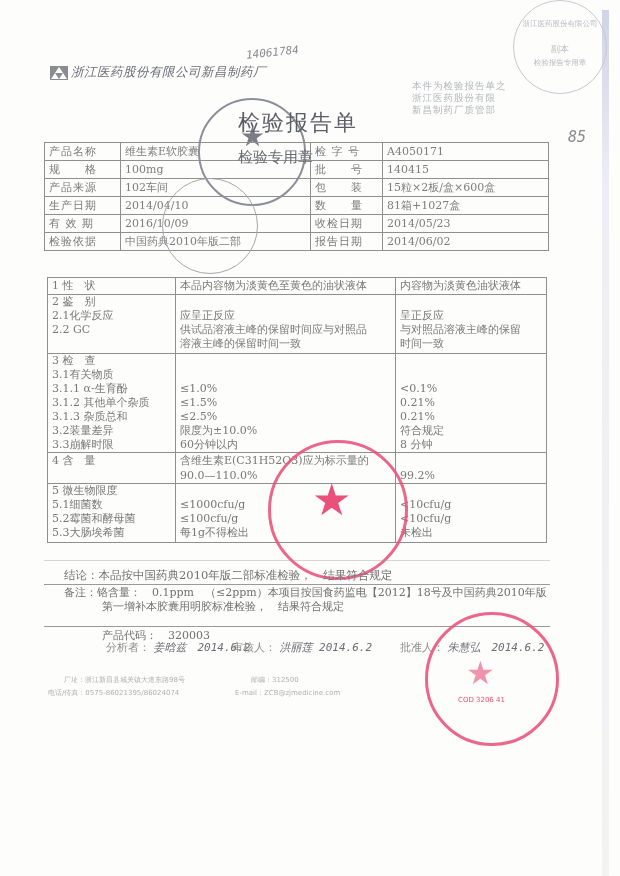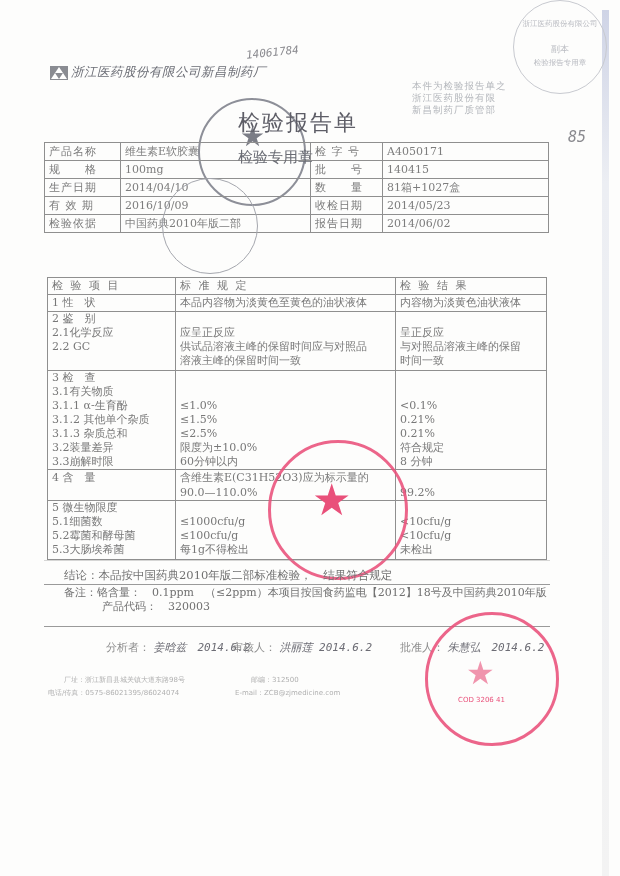--- a/index.html
+++ b/index.html
@@ -116,20 +116,26 @@
     <td class="lbl">检 字 号</td>
     <td class="val">A4050171</td>
   </tr>
   <tr>
     <td class="lbl">规　　格</td>
     <td class="val">100mg</td>
     <td class="lbl">批　　号</td>
     <td class="val">140415</td>
   </tr>
   <tr>
+    <td class="lbl">产品来源</td>
+    <td class="val">102车间</td>
+    <td class="lbl">包　　装</td>
+    <td class="val">15粒×2板/盒×600盒</td>
+  </tr>
+  <tr>
     <td class="lbl">生产日期</td>
     <td class="val">2014/04/10</td>
     <td class="lbl">数　　量</td>
     <td class="val">81箱+1027盒</td>
   </tr>
   <tr>
     <td class="lbl">有 效 期</td>
     <td class="val">2016/10/09</td>
     <td class="lbl">收检日期</td>
     <td class="val">2014/05/23</td>
@@ -145,25 +151,20 @@
 
 <div class="stamp-gray-circle" style="left:162px;top:178px;width:94px;height:94px;border-color:#a5a7ae;border-width:1.5px;"></div>
 
 <table class="results" style="left:47px;top:277px;width:500px;">
   <colgroup>
       <col style="width:128px">
       <col style="width:220px">
       <col>
     </colgroup>
   <tbody>
-      <tr class="head">
-    <td>检 验 项 目</td>
-    <td>标 准 规 定</td>
-    <td>检 验 结 果</td>
-  </tr>
   <tr>
     <td style="height:16px;line-height:16px;">
           <div>1 性　状</div>
         </td>
     <td style="line-height:16px;">
           <div>本品内容物为淡黄色至黄色的油状液体</div>
         </td>
     <td style="line-height:16px;">
           <div>内容物为淡黄色油状液体</div>
         </td>
@@ -253,21 +254,22 @@
 <div class="red-stamp" style="left:268px;top:440px;width:134px;height:134px;"></div>
 <div class="star" style="left:312px;top:474px;font-size:44px;">★</div>
 
 <div class="hr" style="left:44px;top:560px;width:506px;opacity:0.4;"></div>
 <div class="conclusion" style="left:64px;top:568px;">
   <span>结论：</span><span>本品按中国药典2010年版二部标准检验，　结果符合规定</span>
 </div>
 <div class="hr" style="left:44px;top:584px;width:506px;"></div>
 <div class="remarks" style="left:64px;top:586px;line-height:14px;font-size:11px;">
   <div><span>备注：</span><span>铬含量：　0.1ppm　（≤2ppm）本项目按国食药监电【2012】18号及中国药典2010年版</span></div>
-  <div style="padding-left:38px;">产品代码：　320003</div>
+  <div style="padding-left:38px;">第一增补本胶囊用明胶标准检验，　结果符合规定</div>
+  <div style="padding-left:38px;margin-top:15px;">产品代码：　320003</div>
 </div>
 <div class="hr" style="left:44px;top:626px;width:506px;"></div>
 
 <div class="sig-line" style="left:62px;top:640px;margin-left:44px;">
   <span>分析者：</span>
   <span class="sig">姜晗兹　2014.6.2</span>
 </div>
 <div class="sig-line" style="left:232px;top:640px;">
   <span>审核人：</span>
   <span class="sig">洪丽莲 2014.6.2</span>

